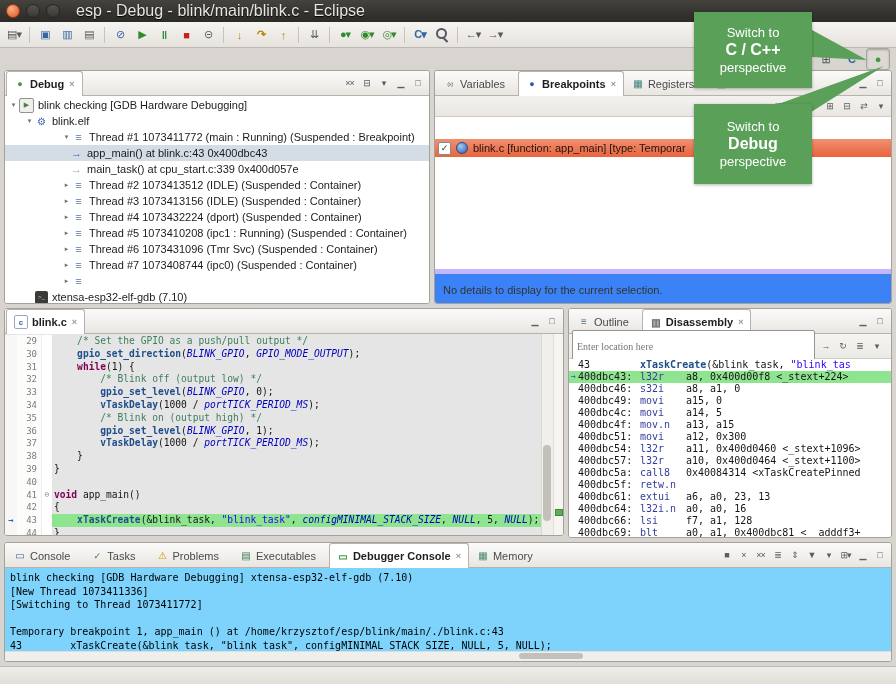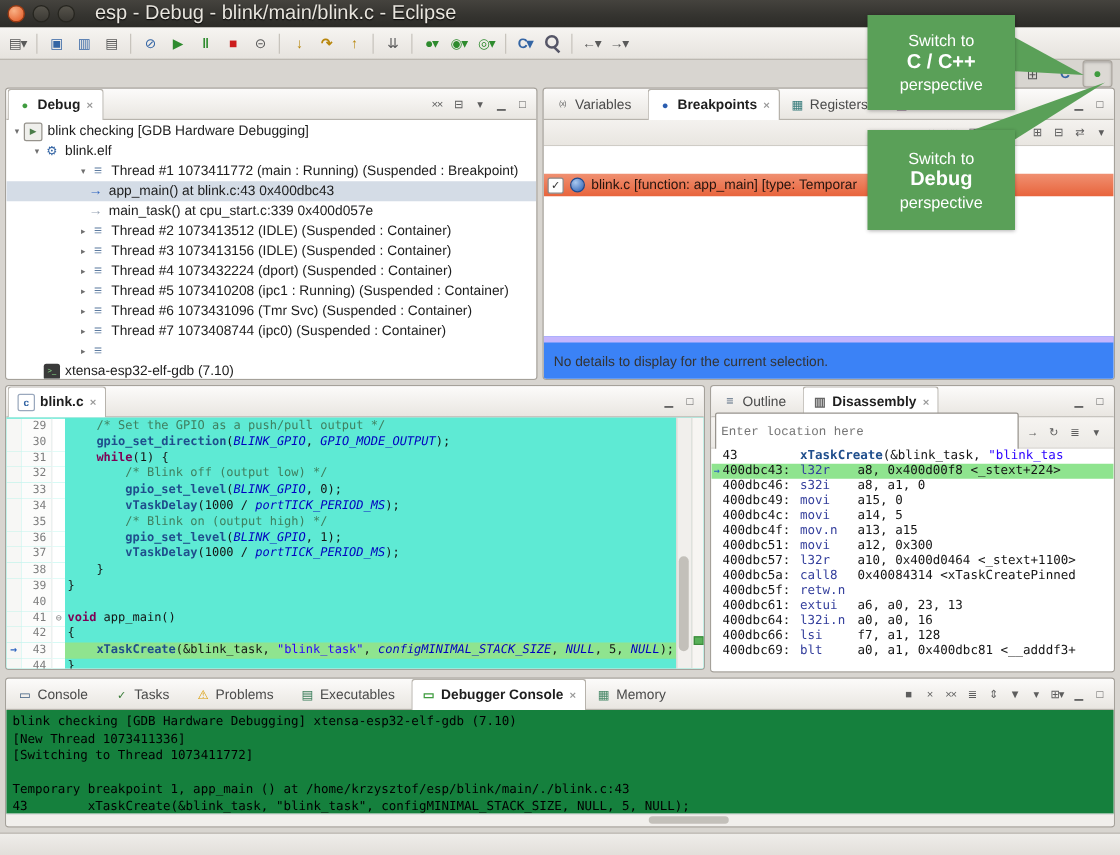--- a/index.html
+++ b/index.html
@@ -81,21 +81,21 @@
 
   
   .bp-toolbar{height:20px;flex:none;display:flex;align-items:center;justify-content:flex-end;background:linear-gradient(#f4f2ef,#e9e6e1);border-bottom:1px solid #cfccc6;padding-right:2px}
   .bp-list{height:130px;flex:none;background:#fff;padding-top:22px;overflow:hidden}
   .bp-row{height:18px;display:flex;align-items:center;gap:5px;padding:0 3px;background:linear-gradient(#f09071,var(--selection-orange));color:#26140e;font-size:11px;white-space:nowrap}
   .bp-check{width:11px;height:11px;background:#fdfdfd;border:1px solid #8a8a8a;border-radius:2px;display:inline-flex;align-items:center;justify-content:center;font-size:9px;color:#333;flex:none}
   .bp-dot{width:10px;height:10px;border-radius:50%;flex:none;background:radial-gradient(circle at 35% 30%,#a8c8f0,var(--breakpoint-blue));border:1px solid #1d4a8f}
   .bp-detail{flex:1;background:#3b82f6;font-size:11px;color:#333;padding:10px 8px;border-top:5px solid #c4b5fd}
 
   
-  .editor-body{flex:1;display:flex;overflow:hidden;background:#5eead4;font-family:"DejaVu Sans Mono",monospace}
+  .editor-body{flex:1;display:flex;overflow:hidden;background:#e5e5e5;font-family:"DejaVu Sans Mono",monospace}
   .code{flex:1;overflow:hidden;padding-top:1px}
   .cl{display:flex;height:12.8px;line-height:12.8px;font-size:9.6px;white-space:pre}
   .cl-ruler{width:12px;flex:none;text-align:center;color:#2f65c0;font-weight:bold;font-size:9px;background:#f7f7f5}
   .cl-num{width:24px;flex:none;text-align:right;padding-right:4px;color:#7d7d7d;background:#fcfcfb;font-size:9px;box-sizing:border-box}
   .cl-fold{width:11px;flex:none;color:#8a8a8a;font-size:8px;text-align:center;border-left:1px solid #eee;background:#fff;box-sizing:border-box}
   .cl-text{flex:1;padding-left:2px;overflow:hidden}
   .cl-text.cur{background:var(--debug-line-green)}
   .s-pl{color:#141414}
   .s-cmt{color:#3f7f5f}
   .s-kw{color:#7f0055;font-weight:bold}
@@ -104,29 +104,29 @@
   .s-fn{color:#1f4e8c;font-weight:bold}
   .s-addr{color:#141414;display:inline-block;min-width:62px}
   .s-op{color:#333e9c;display:inline-block;min-width:46px}
   .vsb{width:11px;flex:none;background:#f1efec;border-left:1px solid #dcd9d4;position:relative}
   .vsb-thumb{position:absolute;left:1px;width:8px;background:#c3c0ba;border-radius:4px}
   .ovr{width:9px;flex:none;background:#f7f5f2;border-left:1px solid #e0ddd8;position:relative}
   .ov-mark{position:absolute;left:1px;width:6px;height:5px;background:#58b058;border:1px solid #3c8c3c}
 
   
   .loc-bar{height:25px;flex:none;display:flex;align-items:center;gap:2px;padding:2px 3px;background:linear-gradient(#f6f4f1,#eceae6);border-bottom:1px solid #cfccc6;box-sizing:border-box}
-  .loc-input{flex:1;min-width:40px;height:32px;border:1px solid #98948e;border-radius:2px;background:#fff;font-size:10px;color:#555;padding:0 4px;font-family:Liberation Mono, monospace;box-sizing:border-box}
+  .loc-input{flex:1;min-width:40px;height:32px;border:1px solid #98948e;border-radius:2px;background:#fff;font-size:10px;color:#555;padding:0 4px;font-family:Liberation Serif, serif;box-sizing:border-box}
   .dis{flex:1;overflow:hidden;background:#fff;font-family:"DejaVu Sans Mono",monospace}
   .drow{display:flex;height:12px;line-height:12px;font-size:10px;white-space:pre}
   .drow.cur{background:var(--debug-line-green)}
   .d-mark{width:9px;flex:none;text-align:center;color:#2f65c0;font-size:8px;font-weight:bold}
   .d-text{flex:1;overflow:hidden}
 
   
-  .console-body{flex:1;overflow:hidden;background:#15803d;font-family:"DejaVu Sans Mono",monospace;font-size:10px;line-height:13.5px;padding:3px 5px;color:#000}
+  .console-body{flex:1;overflow:hidden;background:#7dd3fc;font-family:"DejaVu Sans Mono",monospace;font-size:10px;line-height:13.5px;padding:3px 5px;color:#000}
   .conline{white-space:pre;min-height:13.5px}
   .hscroll{height:9px;flex:none;background:#f1efec;border-top:1px solid #ddd;position:relative}
   .hthumb{position:absolute;top:1px;left:58%;width:64px;height:6px;background:#c3c0ba;border-radius:3px}
 
   
   .statusbar{position:absolute;left:0;top:666px;width:100%;height:18px;background:linear-gradient(#efedea,#e2dfda);border-top:1px solid #bcb8b1;box-sizing:border-box}
 
   
   .arrow-overlay{position:absolute;left:0;top:0;z-index:55;pointer-events:none}
   .callout{position:absolute;width:118px;z-index:60;background:var(--callout-green);color:#fff;display:flex;flex-direction:column;align-items:center;justify-content:center;gap:1px;box-shadow:0 1px 3px rgba(0,0,0,.3)}
@@ -595,20 +595,24 @@
         <div class="drow">
           <span class="d-mark"></span>
           <span class="d-text"><span class="s-addr">400dbc4f:</span><span class="s-op">mov.n</span><span class="s-pl">a13, a15</span></span>
         </div>
 
         <div class="drow">
           <span class="d-mark"></span>
           <span class="d-text"><span class="s-addr">400dbc51:</span><span class="s-op">movi</span><span class="s-pl">a12, 0x300</span></span>
         </div>
 
+        <div class="drow">
+          <span class="d-mark"></span>
+          <span class="d-text"><span class="s-addr">400dbc54:</span><span class="s-op">l32r</span><span class="s-pl">a11, 0x400d0460 &lt;_stext+1096&gt;</span></span>
+        </div>
 
         <div class="drow">
           <span class="d-mark"></span>
           <span class="d-text"><span class="s-addr">400dbc57:</span><span class="s-op">l32r</span><span class="s-pl">a10, 0x400d0464 &lt;_stext+1100&gt;</span></span>
         </div>
 
         <div class="drow">
           <span class="d-mark"></span>
           <span class="d-text"><span class="s-addr">400dbc5a:</span><span class="s-op">call8</span><span class="s-pl">0x40084314 &lt;xTaskCreatePinned</span></span>
         </div>

